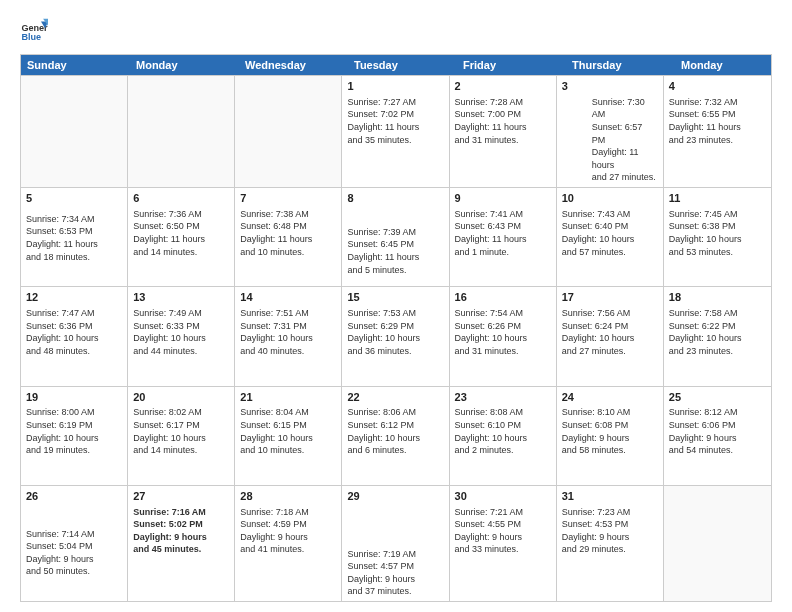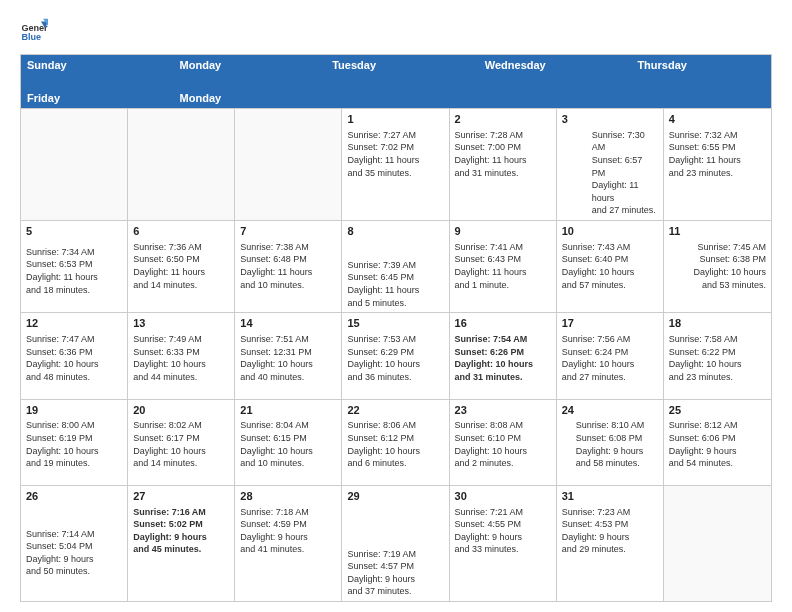--- a/index.html
+++ b/index.html
@@ -45,21 +45,21 @@
       color: #555;
     }
     .calendar {
       flex: 1;
       display: flex;
       flex-direction: column;
       border: 1px solid #ccc;
     }
     .cal-header {
       display: grid;
-      grid-template-columns: repeat(5, 1fr);
+      grid-template-columns: repeat(7, 1fr);
       background: #2a6db5;
       gap: 13px;
     }
     .cal-header-cell {
       color: #fff;
       font-size: 11px;
       font-weight: bold;
       padding: 4px 6px;
       text-align: left;
     }
@@ -117,24 +117,24 @@
     <div class="title-block">
       <div class="month-title"></div>
       <div class="location"></div>
     </div>
   </div>
 
   <div class="calendar">
     <div class="cal-header">
     <div class="cal-header-cell">Sunday</div>
         <div class="cal-header-cell">Monday</div>
+        <div class="cal-header-cell">Wednesday</div>
         <div class="cal-header-cell">Tuesday</div>
-        <div class="cal-header-cell">Wednesday</div>
+        <div class="cal-header-cell">Friday</div>
         <div class="cal-header-cell">Thursday</div>
-        <div class="cal-header-cell">Friday</div>
         <div class="cal-header-cell">Monday</div>
       </div>
     <div class="cal-body">
     <div class="cal-row">
           <div class="cal-cell empty"></div>
           <div class="cal-cell empty"></div>
           <div class="cal-cell empty"></div>
           <div class="cal-cell">
             <div class="cell-day">1</div>
             <div class="cell-info" style="white-space: pre-line;">Sunrise: 7:27 AM
@@ -202,21 +202,21 @@
           </div>
           <div class="cal-cell">
             <div class="cell-day">10</div>
             <div class="cell-info" style="white-space: pre-line;">Sunrise: 7:43 AM
 Sunset: 6:40 PM
 Daylight: 10 hours
 and 57 minutes.</div>
           </div>
           <div class="cal-cell">
             <div class="cell-day">11</div>
-            <div class="cell-info" style="white-space: pre-line; text-align: right;">Sunrise: 7:45 AM
+            <div class="cell-info" style="white-space: pre-line;">Sunrise: 7:45 AM
 Sunset: 6:38 PM
 Daylight: 10 hours
 and 53 minutes.</div>
           </div>
         </div>
         <div class="cal-row">
           <div class="cal-cell">
             <div class="cell-day">12</div>
             <div class="cell-info" style="white-space: pre-line;">Sunrise: 7:47 AM
 Sunset: 6:36 PM
@@ -226,34 +226,34 @@
           <div class="cal-cell">
             <div class="cell-day">13</div>
             <div class="cell-info" style="white-space: pre-line;">Sunrise: 7:49 AM
 Sunset: 6:33 PM
 Daylight: 10 hours
 and 44 minutes.</div>
           </div>
           <div class="cal-cell">
             <div class="cell-day">14</div>
             <div class="cell-info" style="white-space: pre-line;">Sunrise: 7:51 AM
-Sunset: 12:31 PM
+Sunset: 7:31 PM
 Daylight: 10 hours
 and 40 minutes.</div>
           </div>
           <div class="cal-cell">
             <div class="cell-day">15</div>
             <div class="cell-info" style="white-space: pre-line;">Sunrise: 7:53 AM
 Sunset: 6:29 PM
 Daylight: 10 hours
 and 36 minutes.</div>
           </div>
           <div class="cal-cell">
             <div class="cell-day">16</div>
-            <div class="cell-info" style="white-space: pre-line; font-weight: bold;">Sunrise: 7:54 AM
+            <div class="cell-info" style="white-space: pre-line;">Sunrise: 7:54 AM
 Sunset: 6:26 PM
 Daylight: 10 hours
 and 31 minutes.</div>
           </div>
           <div class="cal-cell">
             <div class="cell-day">17</div>
             <div class="cell-info" style="white-space: pre-line;">Sunrise: 7:56 AM
 Sunset: 6:24 PM
 Daylight: 10 hours
 and 27 minutes.</div>
@@ -297,21 +297,21 @@
           </div>
           <div class="cal-cell">
             <div class="cell-day">23</div>
             <div class="cell-info" style="white-space: pre-line;">Sunrise: 8:08 AM
 Sunset: 6:10 PM
 Daylight: 10 hours
 and 2 minutes.</div>
           </div>
           <div class="cal-cell">
             <div class="cell-day">24</div>
-            <div class="cell-info" style="white-space: pre-line; margin-left: 14px;">Sunrise: 8:10 AM
+            <div class="cell-info" style="white-space: pre-line;">Sunrise: 8:10 AM
 Sunset: 6:08 PM
 Daylight: 9 hours
 and 58 minutes.</div>
           </div>
           <div class="cal-cell">
             <div class="cell-day">25</div>
             <div class="cell-info" style="white-space: pre-line;">Sunrise: 8:12 AM
 Sunset: 6:06 PM
 Daylight: 9 hours
 and 54 minutes.</div>

